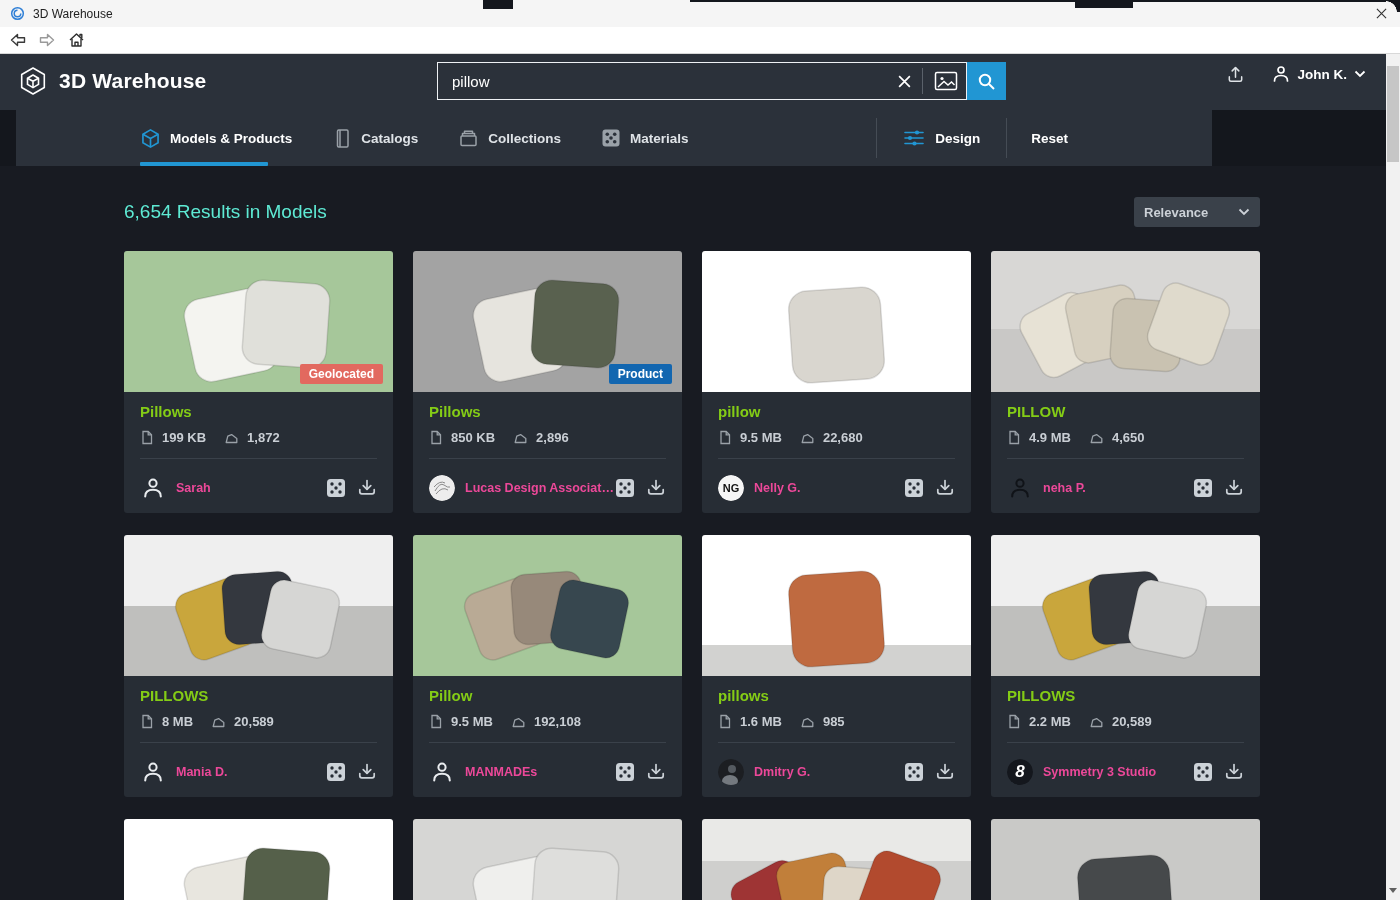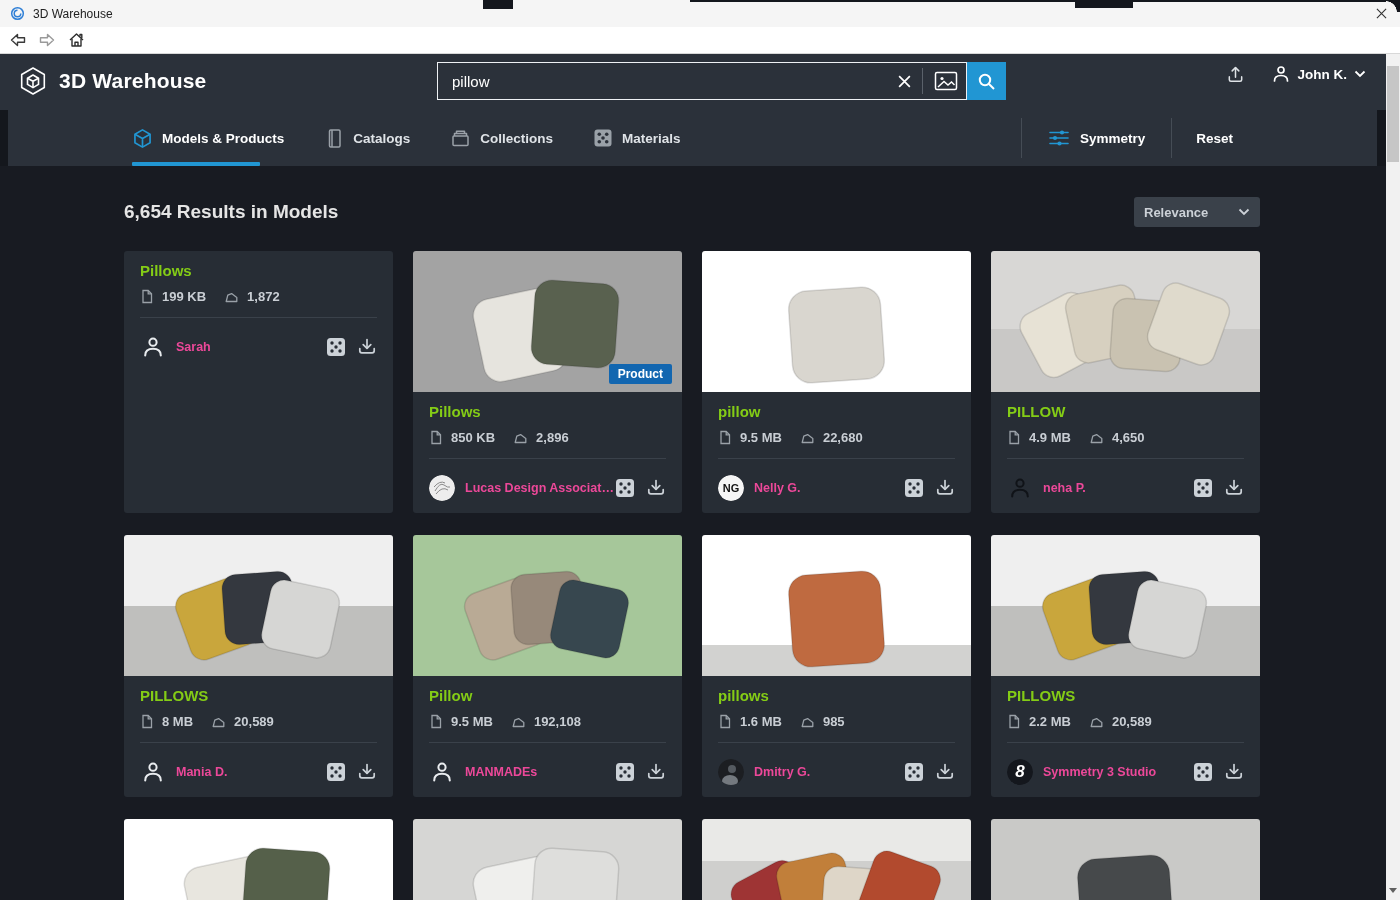--- a/index.html
+++ b/index.html
@@ -36,36 +36,36 @@
     font-size:15px;padding:0 14px;font-family:inherit}
   .iconbtn{display:flex;align-items:center;justify-content:center;background:none;border:none;padding:0}
   .clear-btn{width:30px;height:36px}
   .vdiv{width:1px;height:26px;background:#5a616a;margin:0 3px}
   .imgsearch-btn{width:40px;height:36px}
   .search-btn{width:39px;height:38px;background:#2196d3;border:none;display:flex;
     align-items:center;justify-content:center}
   .user-area{position:absolute;right:34px;top:4px;height:32px;display:flex;align-items:center;gap:26px;color:#fff}
   .user-chip{display:flex;align-items:center;gap:7px;font-size:13.5px;font-weight:700;color:#fff}
   
-  .tabbar{position:absolute;top:110px;left:8px;width:1369px;height:56px;background:#2b313a;z-index:5}
+  .tabbar{position:absolute;top:110px;left:16px;width:1196px;height:56px;background:#2b313a;z-index:5}
   .tabs{position:absolute;left:124px;top:0;height:56px;display:flex;gap:40px;align-items:center}
   .tab{display:flex;align-items:center;gap:9px;font-size:13.5px;font-weight:700;color:#dfe3e7;cursor:pointer}
   .tab.active{color:#fff}
   .tab-underline{position:absolute;left:124px;top:52px;width:128px;height:4px;background:#2196d3;border-radius:1px}
   .tabbar-right{position:absolute;right:140px;top:0;height:56px;display:flex;align-items:center}
   .tb-div{width:1px;height:40px;background:#454c55}
   .filters-btn{display:flex;align-items:center;gap:10px;padding:0 26px;font-size:13.5px;
     font-weight:700;color:#fff;height:56px}
   .reset-btn{padding:0 4px 0 24px;font-size:13.5px;font-weight:700;color:#fff;height:56px;
     display:flex;align-items:center}
   
   .content{position:absolute;top:166px;left:0;width:1400px;height:734px;background:#181b22;overflow:hidden}
   .results-row{display:flex;justify-content:space-between;align-items:center;
     margin:31px 0 0 124px;width:1136px}
-  .results-title{font-size:19px;font-weight:700;color:#e5e5e5}
+  .results-title{font-size:19px;font-weight:400;color:#5eead4}
   .sort-dd{width:126px;height:30px;background:#3a414a;border-radius:3px;display:flex;
     align-items:center;justify-content:space-between;padding:0 10px;box-sizing:border-box;
     color:#ccd1d7;font-size:13px;font-weight:600}
   .grid{display:grid;grid-template-columns:repeat(4,269px);gap:22px 20px;margin:24px 0 0 124px;width:1136px}
   .card{width:269px;height:262px;background:#272d35;border-radius:3px;overflow:hidden;position:relative}
   .card-img{height:141px;position:relative}
   .pillows{position:absolute;inset:0}
   .pillows svg{display:block}
   .badge{position:absolute;right:10px;bottom:8px;height:20px;line-height:20px;padding:0 9px;
     border-radius:2px;color:#fff;font-size:12px;font-weight:700}
@@ -257,21 +257,21 @@
       <span style="display:flex">
           <svg width="22" height="18" viewBox="0 0 22 18" stroke="#2196d3" stroke-width="1.6" fill="#2196d3" stroke-linecap="round">
             <path d="M2 3.5 H20" fill="none"></path>
             <circle cx="14" cy="3.5" r="2.1" stroke="none"></circle>
             <path d="M2 9 H20" fill="none"></path>
             <circle cx="7" cy="9" r="2.1" stroke="none"></circle>
             <path d="M2 14.5 H20" fill="none"></path>
             <circle cx="11.5" cy="14.5" r="2.1" stroke="none"></circle>
           </svg>
         </span>
-      <span>Symmetry</span>
+      <span>Design</span>
     </div>
     <div class="tb-div"></div>
     <div class="reset-btn">
       <span>Reset</span>
     </div>
   </div>
 </div>
 
 <div class="content">
   <div class="results-row">
@@ -280,20 +280,29 @@
       <span>Relevance</span>
       <span style="display:flex;color:#ccd1d7">
           <svg width="12" height="8" viewBox="0 0 12 8" fill="none" stroke="currentColor" stroke-width="1.8">
             <path d="M1.5 1.5 L6 6 L10.5 1.5"></path>
           </svg>
         </span>
     </div>
   </div>
   <div class="grid">
       <div class="card">
+    <div class="card-img" style="background: rgb(166, 199, 154);">
+      <div class="pillows">
+            <svg width="269" height="141" viewBox="0 0 269 141">
+              <rect x="65" y="42" width="84" height="84" rx="16.8" fill="#f4f4f0" stroke="rgba(0,0,0,0.12)" stroke-width="1.5" transform="rotate(-12 107 84)"></rect>
+              <rect x="120" y="31" width="84" height="84" rx="16.8" fill="#e0e0da" stroke="rgba(0,0,0,0.12)" stroke-width="1.5" transform="rotate(4 162 73)"></rect>
+            </svg>
+          </div>
+      <div class="badge" style="background: rgb(226, 105, 95);">Geolocated</div>
+    </div>
     <div class="card-info">
       <div class="card-title">Pillows</div>
       <div class="card-stats">
         <span class="s-ico">
               <svg width="14" height="15" viewBox="0 0 14 15">
                 <path d="M3 1.5 H8.2 L11.5 4.8 V13.5 H3 Z" fill="none" stroke="#9aa1a8" stroke-width="1.3"></path>
                 <path d="M8.2 1.5 V4.8 H11.5" fill="none" stroke="#9aa1a8" stroke-width="1.3"></path>
               </svg>
             </span>
         <span class="stat-size">199 KB</span>

